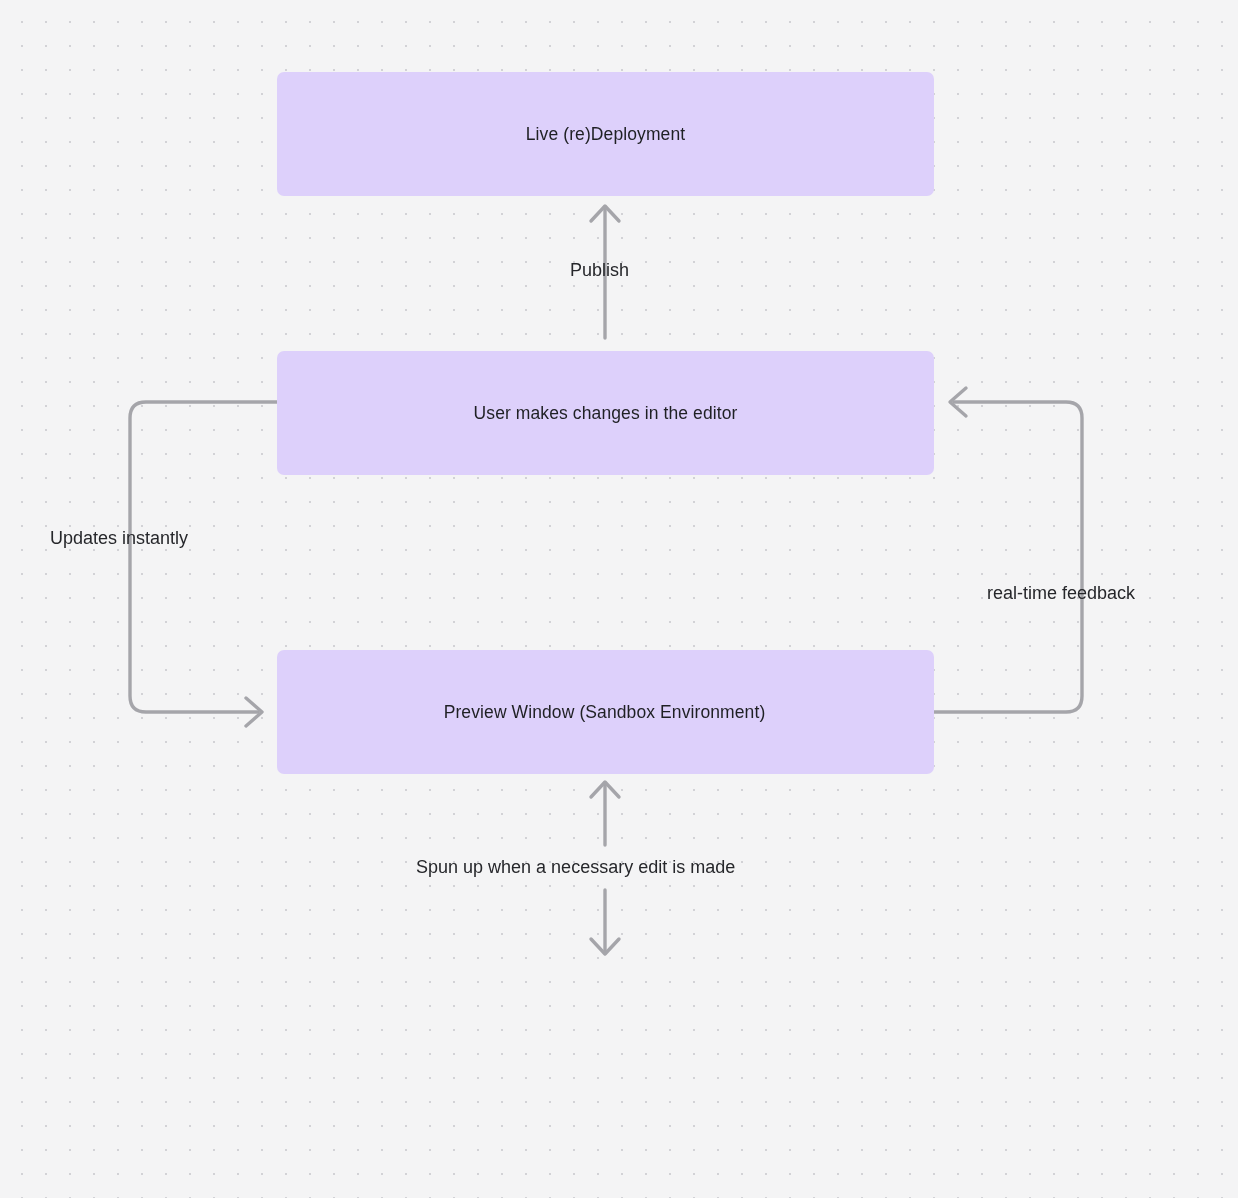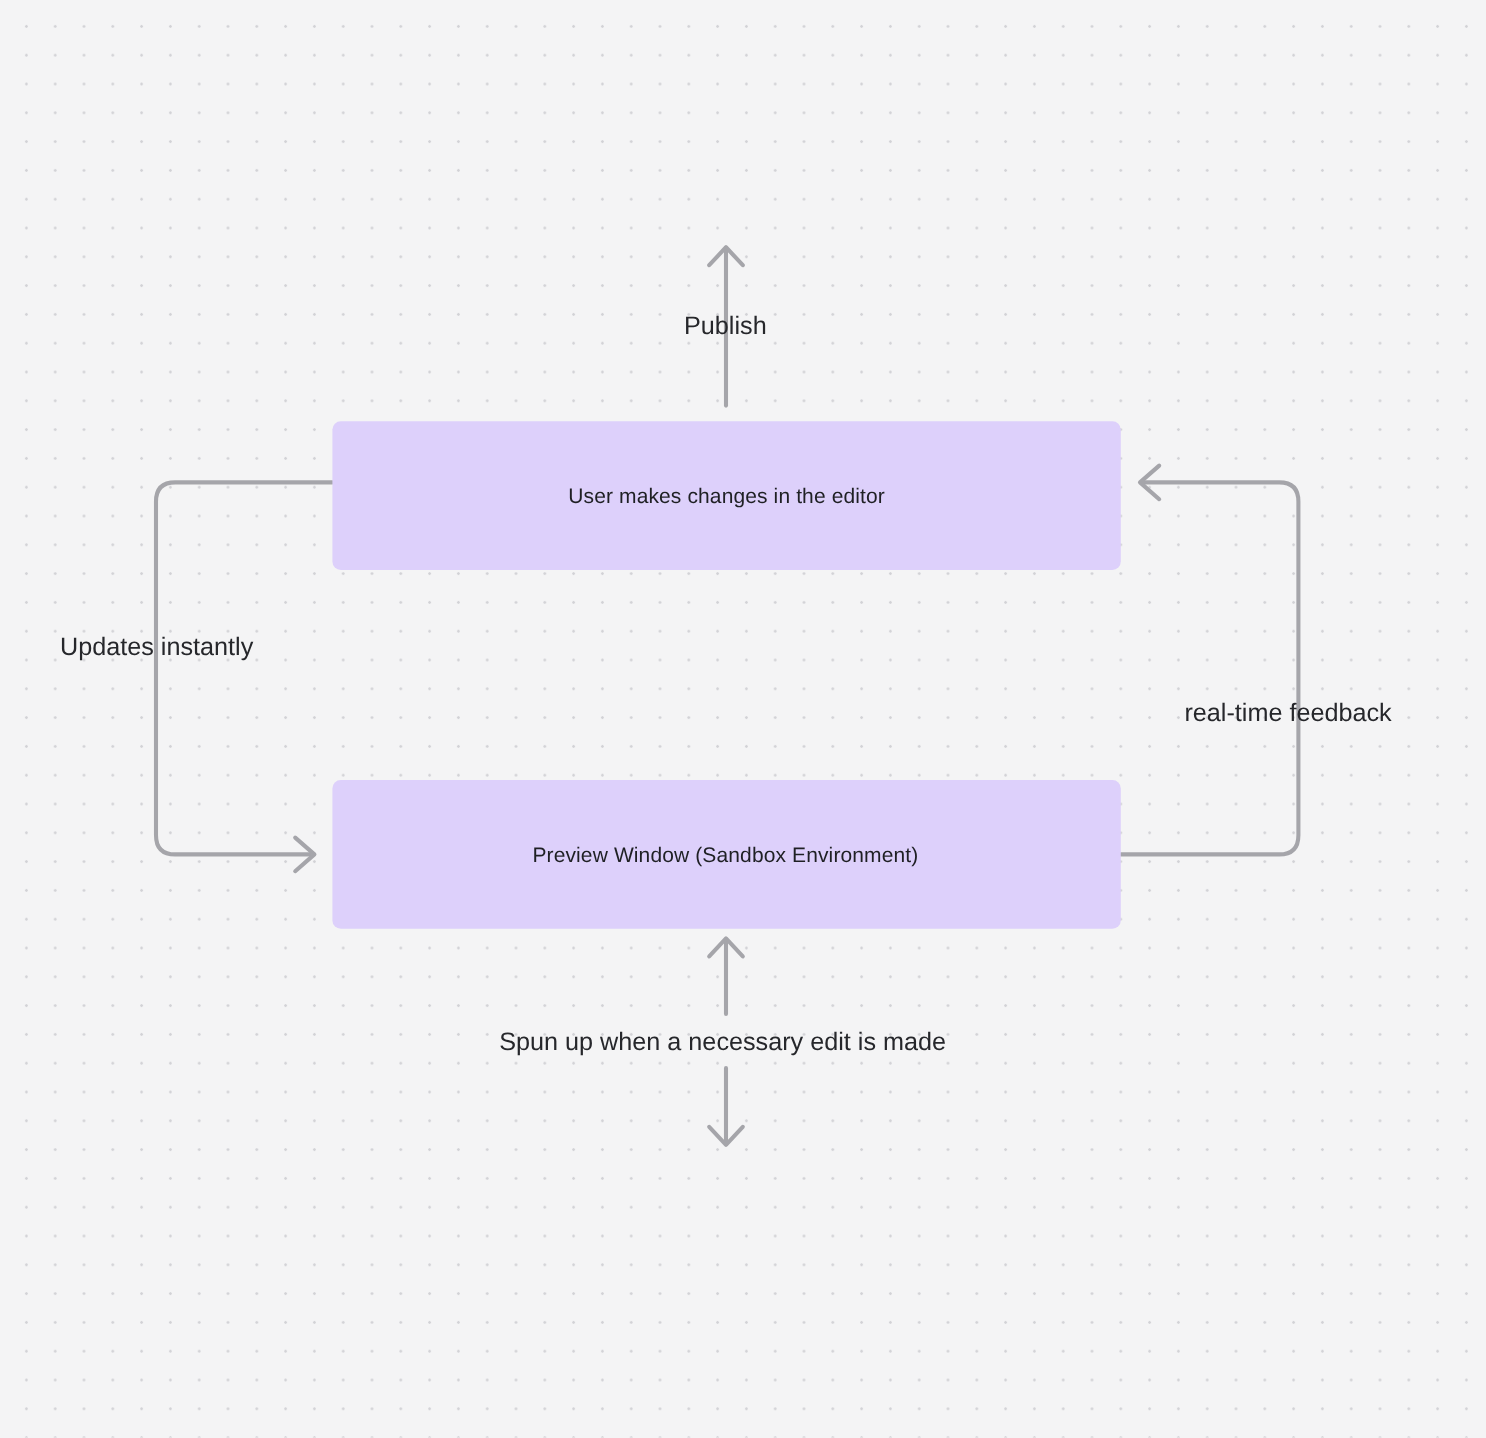--- a/index.html
+++ b/index.html
@@ -32,21 +32,21 @@
     color: #1f2024;
     font-size: 17.5px;
     letter-spacing: 0.1px;
     text-align: center;
     box-sizing: border-box;
     padding: 0 16px;
   }
   .edge-label {
     position: absolute;
     color: #26272b;
-    font-size: 21px;
+    font-size: 18px;
     white-space: nowrap;
   }
   svg.wires {
     position: absolute;
     left: 0;
     top: 0;
     width: 1238px;
     height: 1198px;
     overflow: visible;
     pointer-events: none;
@@ -89,20 +89,23 @@
     </g>
 
     <g>
       <path class="wire" d="M605,845 L605,783"></path>
       <path class="wire-head" d="M591,797 L605,782 L619,797"></path>
       <path class="wire" d="M605,890 L605,953"></path>
       <path class="wire-head" d="M591,939 L605,954 L619,939"></path>
     </g>
   </svg>
 
+  <div class="node" style="left:277px; top:72px; width:657px; height:124px;">
+    <span>Live (re)Deployment</span>
+  </div>
 
   <div class="node" style="left:277px; top:340px; width:657px; height:124px;margin-top:11px;">
     <span>User makes changes in the editor</span>
   </div>
 
   <div class="node" style="left:277px; top:650px; width:657px; height:124px;padding-left:14px;">
     <span>Preview Window (Sandbox Environment)</span>
   </div>
 
 

